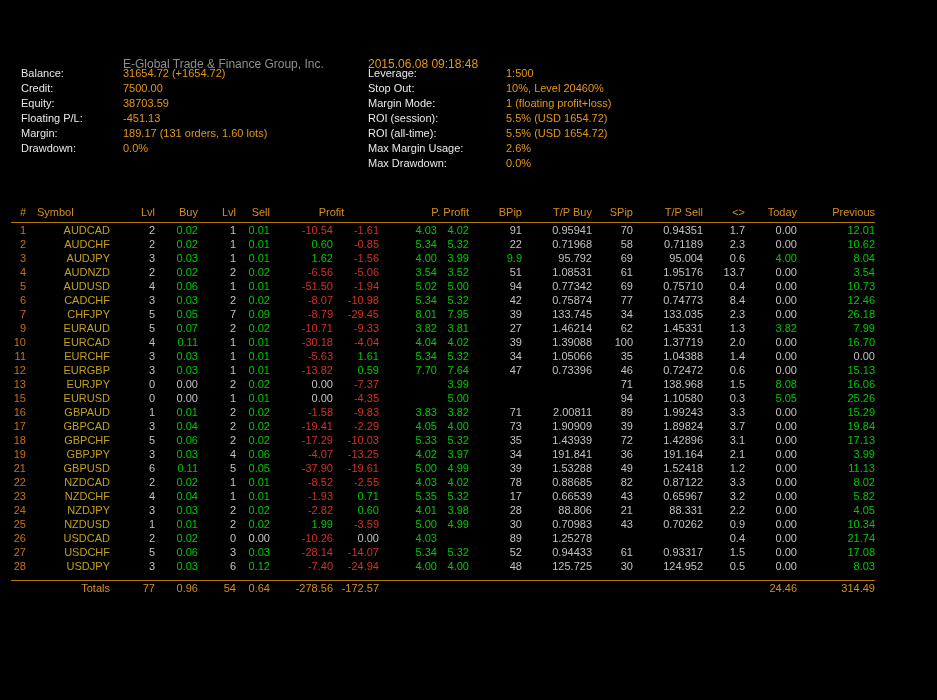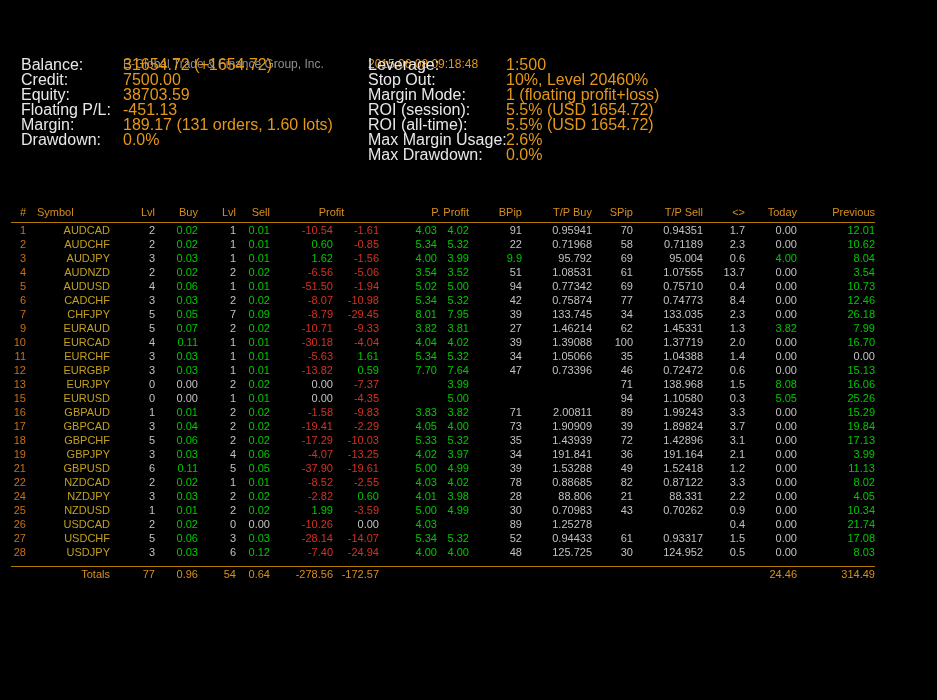--- a/index.html
+++ b/index.html
@@ -1,20 +1,20 @@
 <!DOCTYPE html>
 <html style="--background: #000000; --label-text: #e8e8e8; --accent-orange: #e59718; --muted-gray: #8f8f8f; --table-header: #d98f1d; --rule-gold: #b37a00; --row-number: #c87018; --symbol-gold: #c2a01e; --positive-green: #00c800; --negative-red: #d43222; --neutral-gray: #c2c2c2;"><head>
 <meta charset="utf-8">
 <style>
   html,body{margin:0;padding:0;background:#000;}
   .screen{position:relative;width:937px;height:700px;background:var(--background,#000);
           overflow:hidden;font-family:"Liberation Sans",sans-serif;}
   .company{position:absolute;left:123px;top:57px;font-size:12px;color:var(--muted-gray);}
   .datetime{position:absolute;left:368px;top:57px;font-size:12px;color:var(--accent-orange);}
-  .info-col{position:absolute;top:57px;font-size:16px;line-height:15px;}
+  .info-col{position:absolute;top:66px;font-size:11px;line-height:15px;}
   .info-col.left{left:21px;}
   .info-col.right{left:368px;}
   .irow{display:flex;white-space:nowrap;}
   .ilabel{color:var(--label-text);}
   .left .ilabel{width:102px;}
   .right .ilabel{width:138px;}
   .ivalue{color:var(--accent-orange);text-align:center;}
   table.grid{position:absolute;left:11px;top:204px;width:864px;border-collapse:collapse;
              table-layout:fixed;font-size:11px;}
   table.grid th{font-weight:normal;color:var(--table-header);text-align:right;
@@ -201,21 +201,21 @@
     <td class="green">0.02</td>
     <td class="gray">2</td>
     <td class="green">0.02</td>
     <td class="red">-6.56</td>
     <td class="red">-5.06</td>
     <td class="green">3.54</td>
     <td class="green">3.52</td>
     <td class="gray">51</td>
     <td class="gray">1.08531</td>
     <td class="gray">61</td>
-    <td class="gray">1.07555</td>
+    <td class="gray">1.95176</td>
     <td class="gray">13.7</td>
     <td class="gray">0.00</td>
     <td class="c-prev green">3.54</td>
   </tr>
         <tr>
     <td class="orange-num">5</td>
     <td class="c-sym gold">AUDUSD</td>
     <td class="gray">4</td>
     <td class="green">0.06</td>
     <td class="gray">1</td>
@@ -492,20 +492,39 @@
     <td class="green">4.02</td>
     <td class="gray">78</td>
     <td class="gray">0.88685</td>
     <td class="gray">82</td>
     <td class="gray">0.87122</td>
     <td class="gray">3.3</td>
     <td class="gray">0.00</td>
     <td class="c-prev green">8.02</td>
   </tr>
         <tr>
+    <td class="orange-num">23</td>
+    <td class="c-sym gold">NZDCHF</td>
+    <td class="gray">4</td>
+    <td class="green">0.04</td>
+    <td class="gray">1</td>
+    <td class="green">0.01</td>
+    <td class="red">-1.93</td>
+    <td class="green">0.71</td>
+    <td class="green">5.35</td>
+    <td class="green">5.32</td>
+    <td class="gray">17</td>
+    <td class="gray">0.66539</td>
+    <td class="gray">43</td>
+    <td class="gray">0.65967</td>
+    <td class="gray">3.2</td>
+    <td class="gray">0.00</td>
+    <td class="c-prev green">5.82</td>
+  </tr>
+        <tr>
     <td class="orange-num">24</td>
     <td class="c-sym gold">NZDJPY</td>
     <td class="gray">3</td>
     <td class="green">0.03</td>
     <td class="gray">2</td>
     <td class="green">0.02</td>
     <td class="red">-2.82</td>
     <td class="green">0.60</td>
     <td class="green">4.01</td>
     <td class="green">3.98</td>

